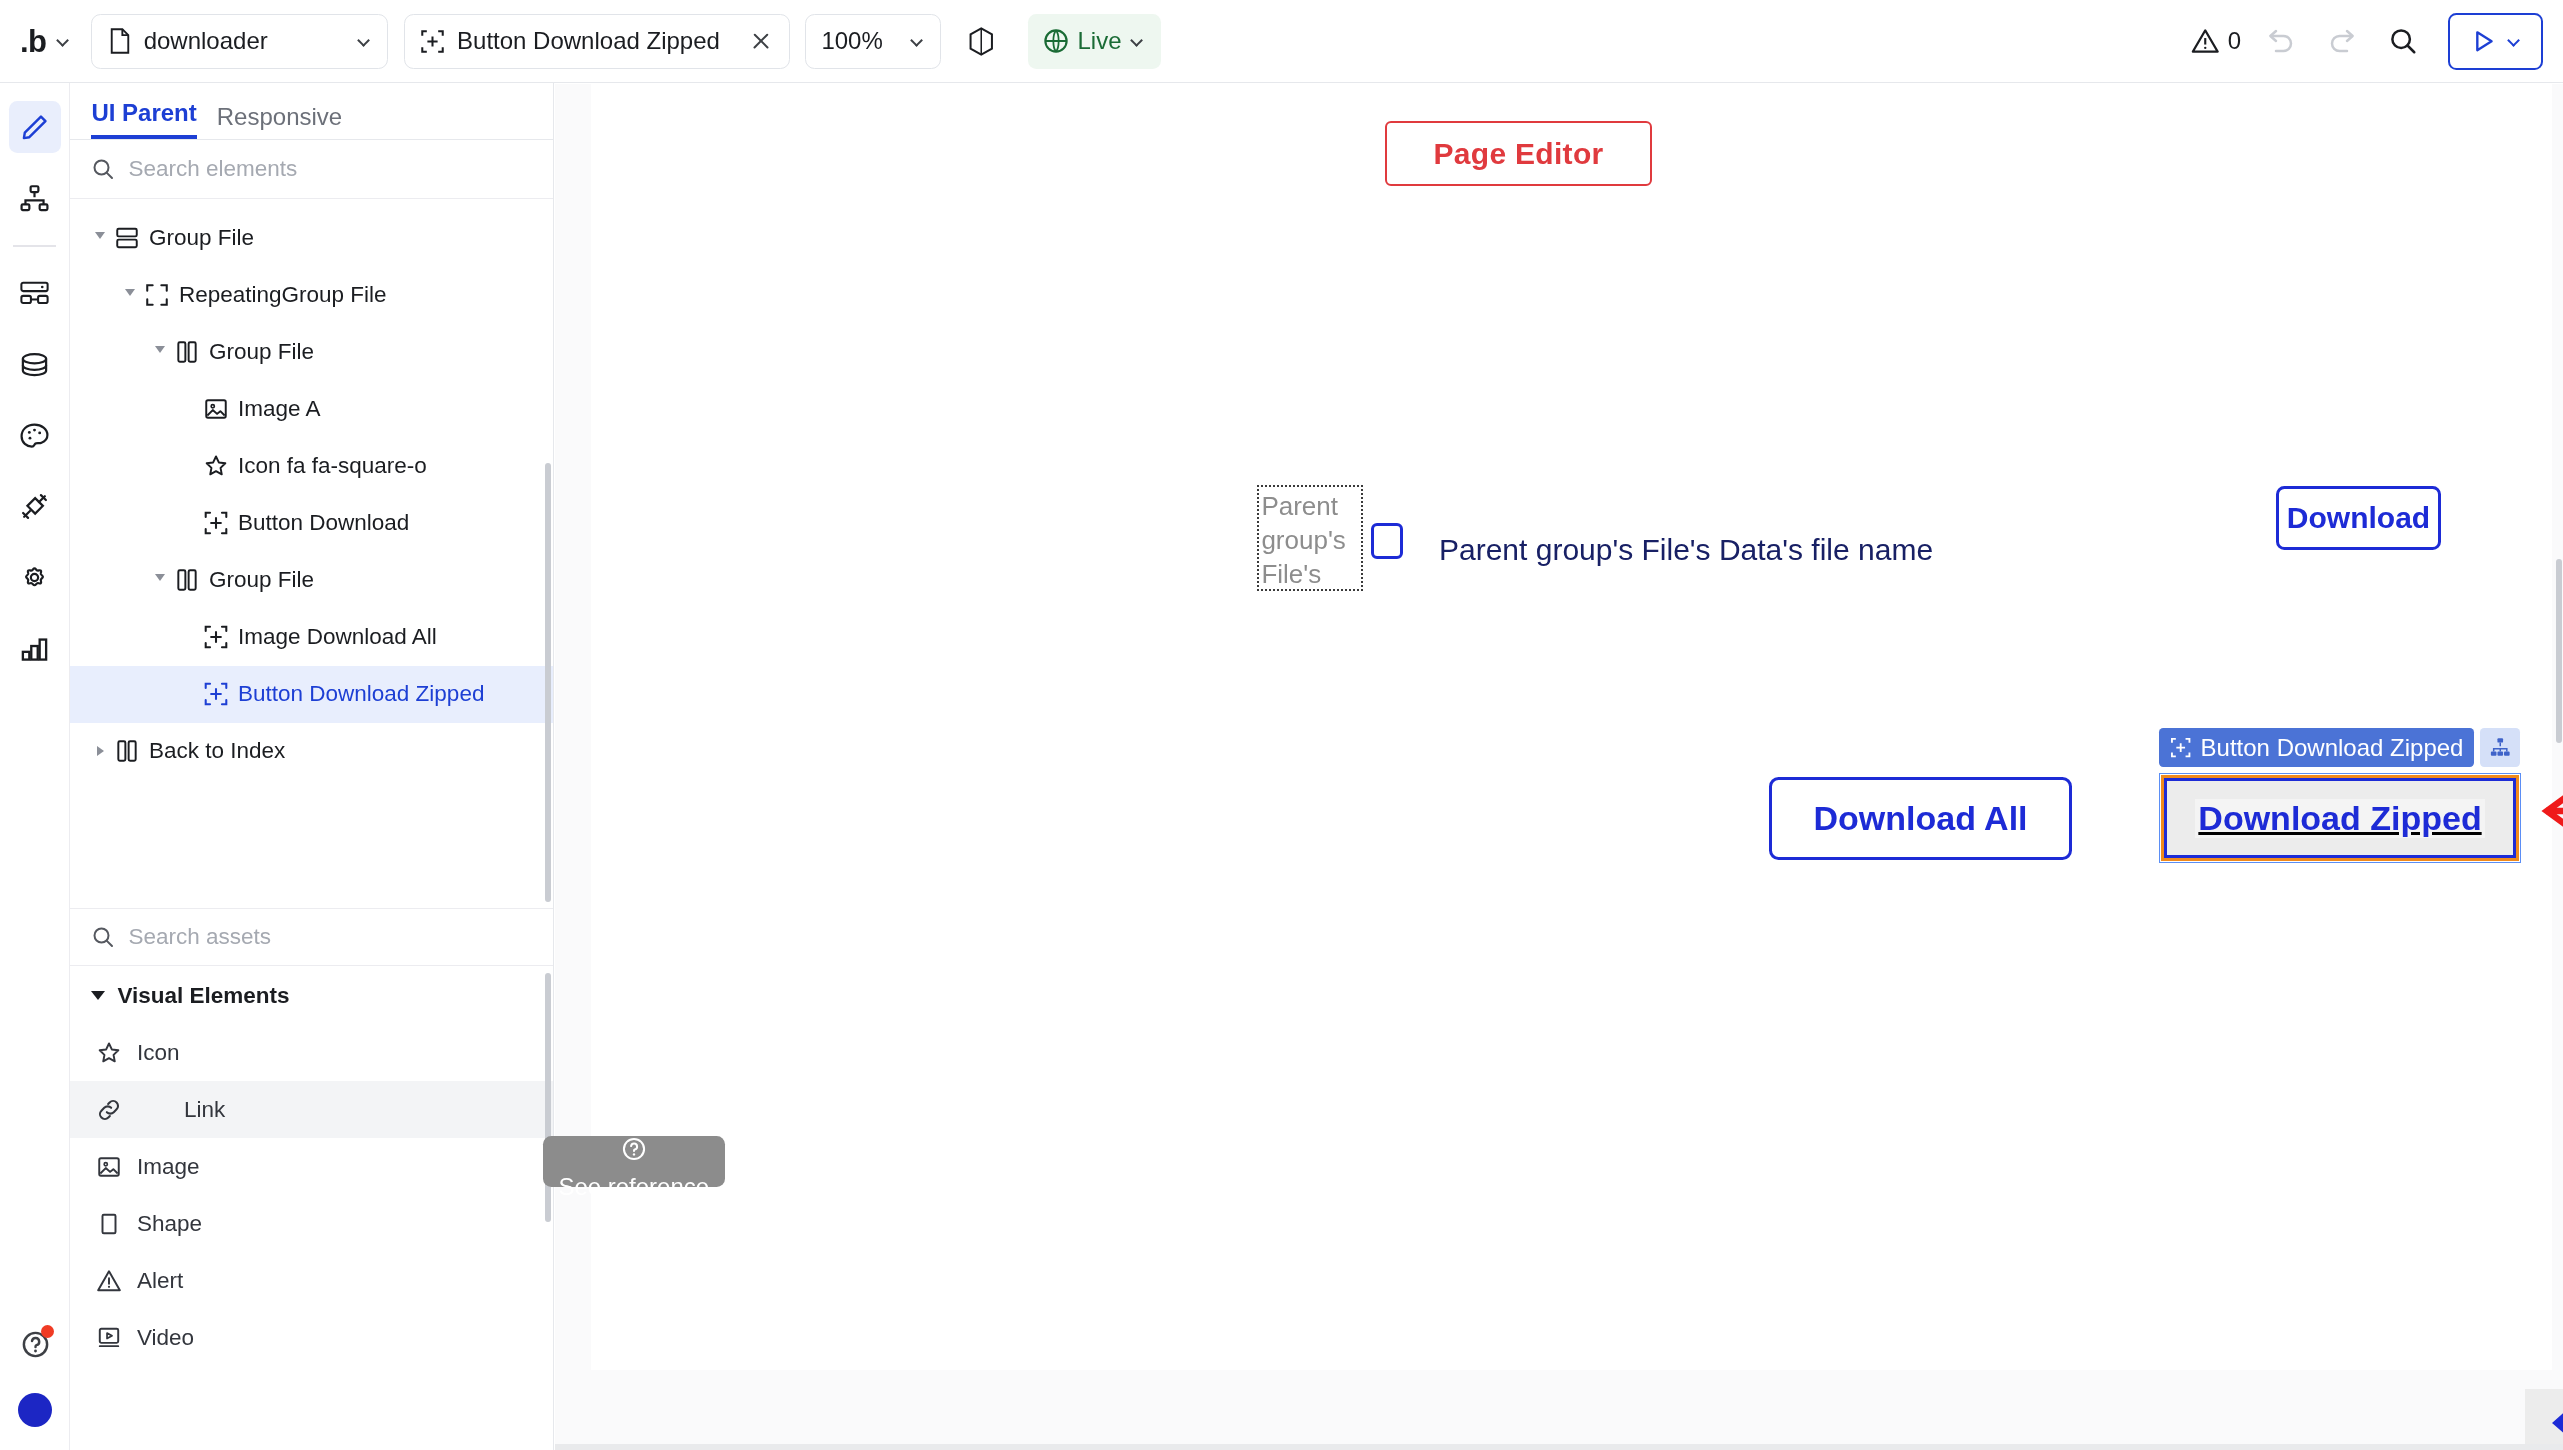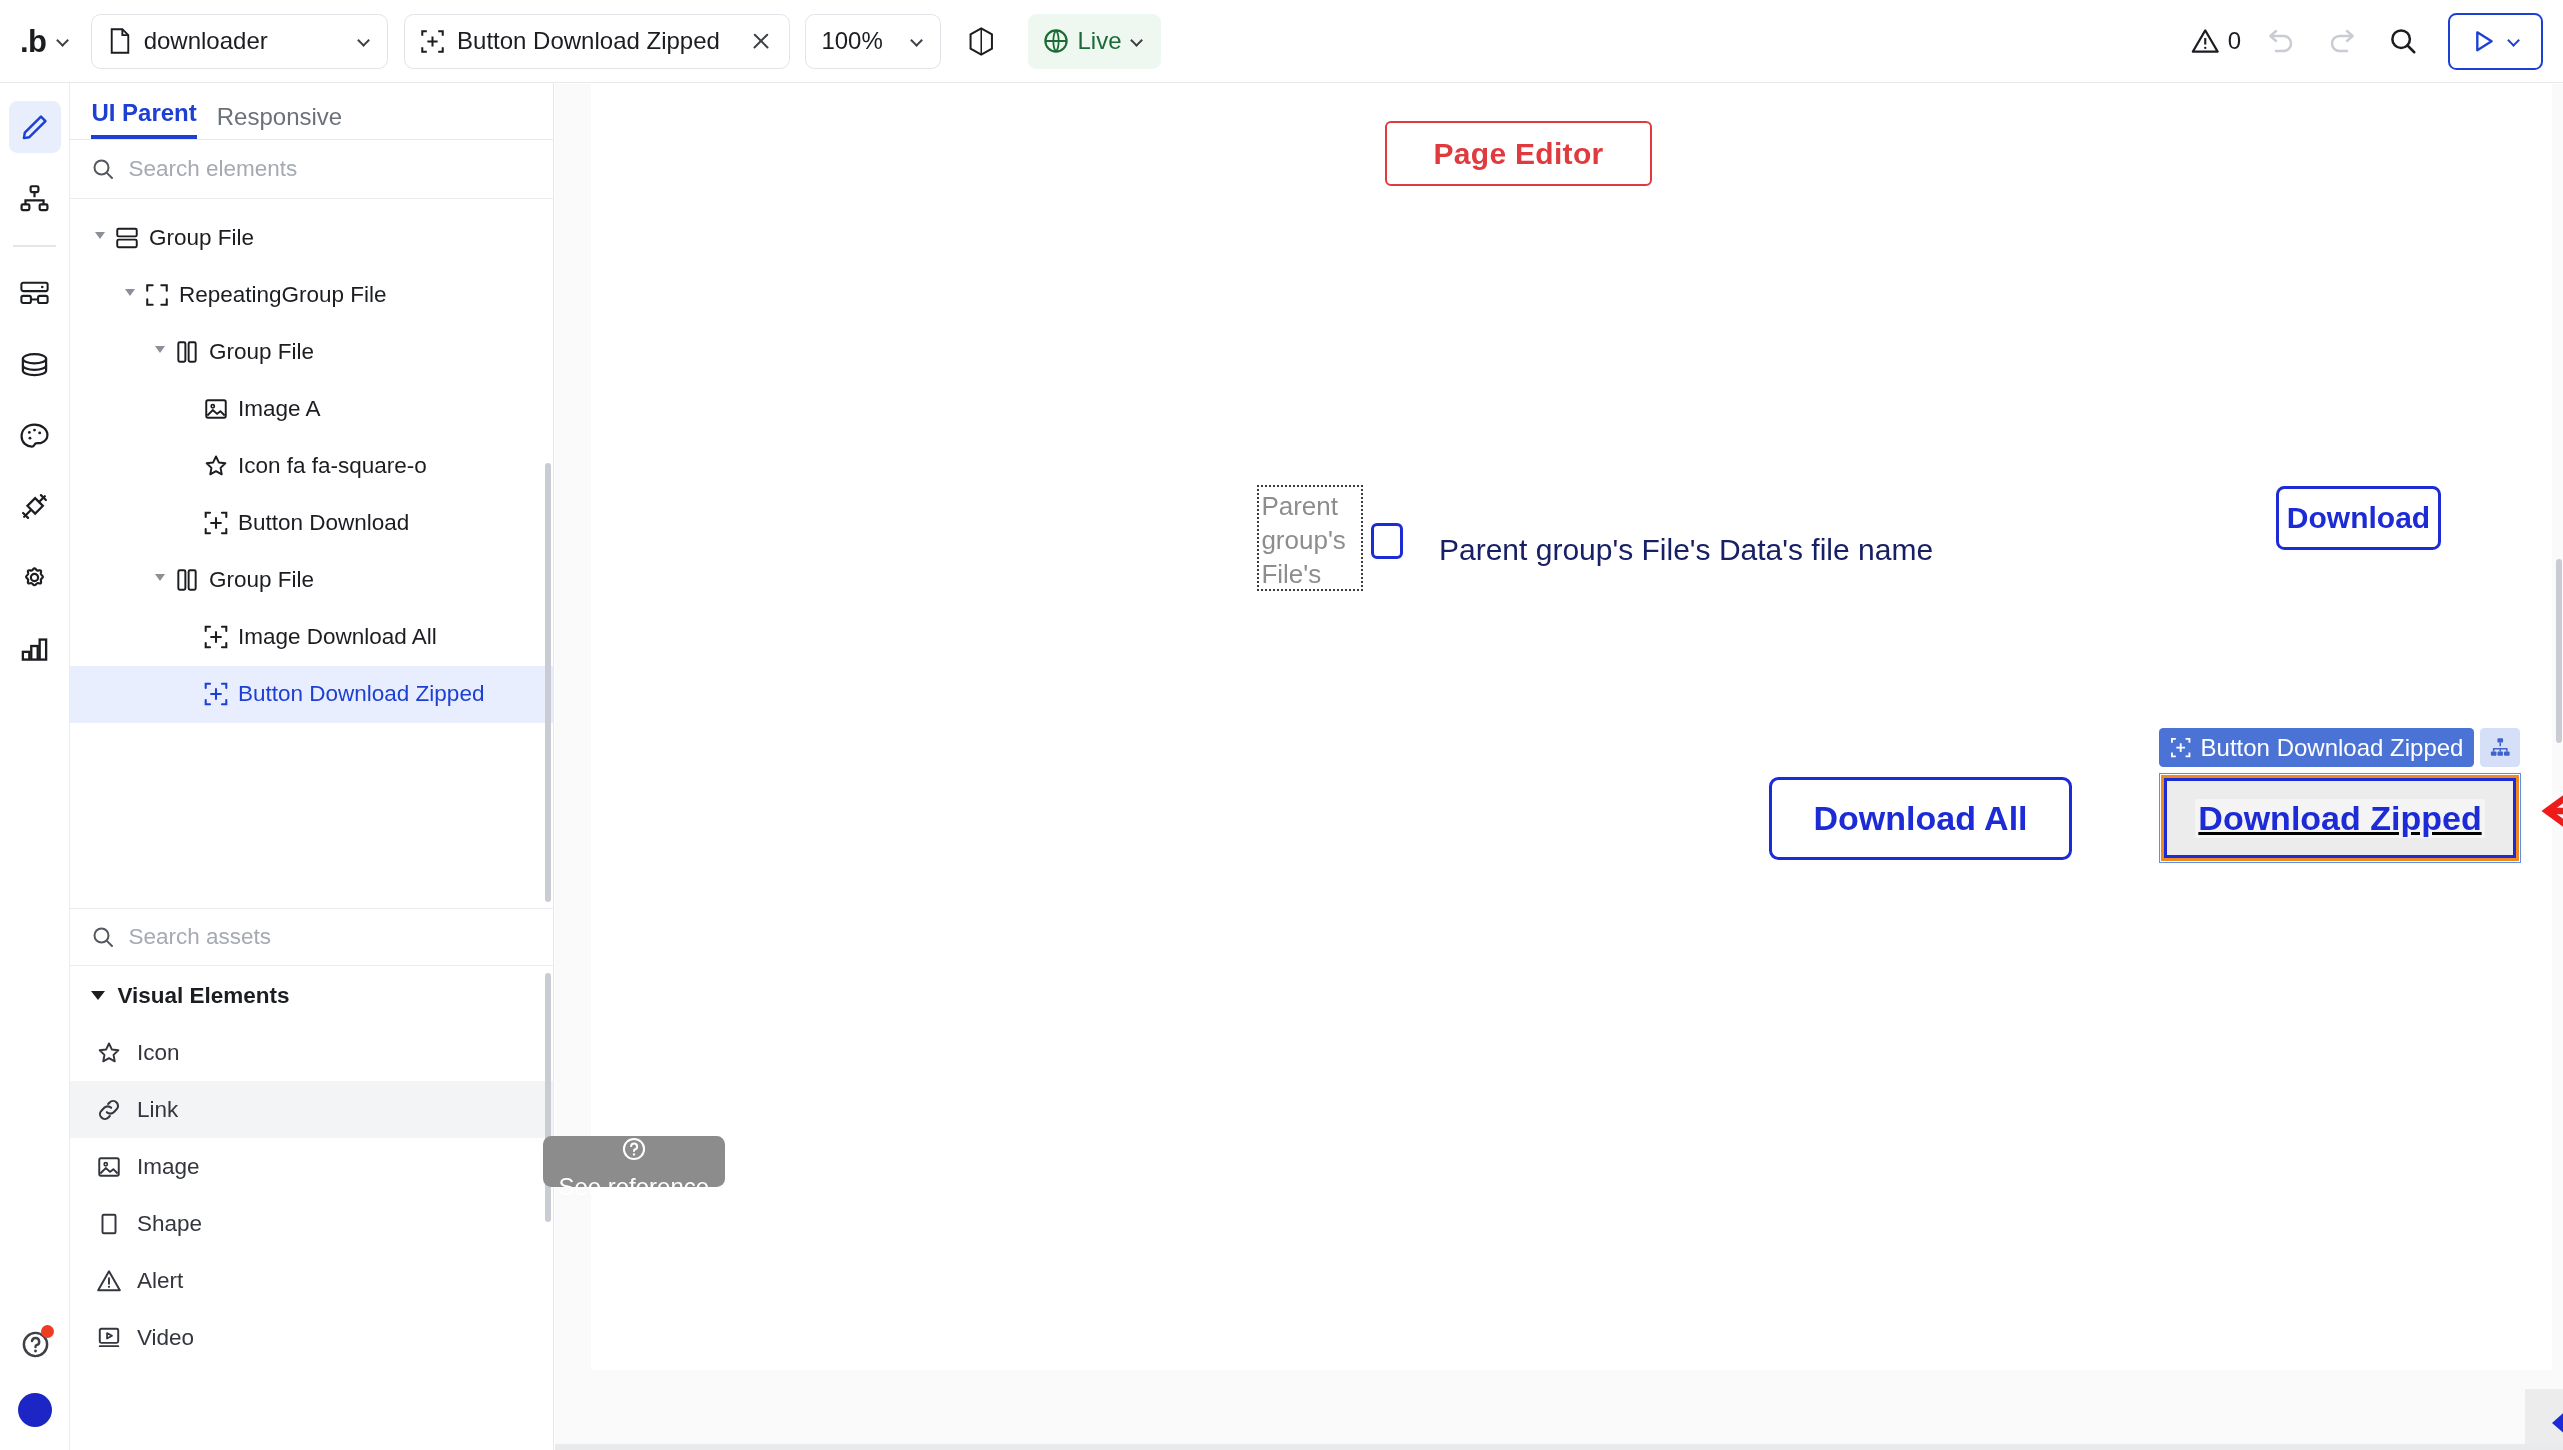--- a/index.html
+++ b/index.html
@@ -112,21 +112,21 @@
     display:flex; align-items:center; gap:13px; padding:0 21.4px;
     border-top:1.2px solid #ececf0; border-bottom:1.2px solid #ececf0; background:#fff;}
   .assetsearch .ph{ font-size:22.5px; color:#a5a9b1; }
 
   .sectionhdr { height:57px; display:flex; align-items:center; gap:12px; padding:0 21.4px;
     font-size:22.5px; font-weight:700; color:#1b1d21; }
   .caret-d { width:0;height:0;border-left:7.1px solid transparent;border-right:7.1px solid transparent;
     border-top:9px solid #1b1d21; }
   .arow { height:57px; display:flex; align-items:center; font-size:22.5px; color:#33363d;
     cursor:pointer; padding-left:21.4px; }
-  .arow.hov { background:#f3f4f6; }
+  .arow.hov { background:#f3f4f6;gap:47px; }
   .arow .ticon { width:36px; margin-right:9.5px; }
 
   .panelscroll { position:absolute; right:2.4px; width:6px; border-radius:3px; background:#c9ccd2; }
 
   
   #canvaswrap {
     position:absolute; left:555px; top:84px; width:2008px; height:1366px;
     background:#fafafb; overflow:hidden;
   }
   #page {
@@ -531,20 +531,32 @@
       </div>
       <div class="trow sel" style="padding-left: 109px;">
         <span class="tri"></span>
         <span class="ticon">
           <svg width="26" height="26" viewBox="0 0 24 24">
             <path d="M2.5 6.5v-4h4M17.5 2.5h4v4M21.5 17.5v4h-4M6.5 21.5h-4v-4" fill="none" stroke="#1d3fd4" stroke-width="1.9" stroke-linecap="round"></path>
                 <path d="M12 7.5v9M7.5 12h9" stroke="#1d3fd4" stroke-width="1.9" stroke-linecap="round"></path>
           </svg>
         </span>
         <span>Button Download Zipped</span>
+      </div>
+      <div class="trow" style="padding-left: 20px;">
+        <span class="tri">
+          <span></span>
+        </span>
+        <span class="ticon">
+          <svg width="26" height="26" viewBox="0 0 24 24">
+            <rect x="4" y="3" width="6.5" height="18" rx="1.3" fill="none" stroke="#1b1d21" stroke-width="1.8"></rect>
+                <rect x="13.5" y="3" width="6.5" height="18" rx="1.3" fill="none" stroke="#1b1d21" stroke-width="1.8"></rect>
+          </svg>
+        </span>
+        <span>Back to Index</span>
       </div>
     </div>
 
   <div class="panelscroll" style="top:380px; height:439px;"></div>
 
   <div class="assetsearch">
     <span class="ico">
       <svg width="24" height="24" viewBox="0 0 24 24">
           <circle cx="10.5" cy="10.5" r="7" fill="none" stroke="#55585f" stroke-width="2"></circle>
           <path d="M15.6 15.6 21 21" stroke="#55585f" stroke-width="2" stroke-linecap="round"></path>

